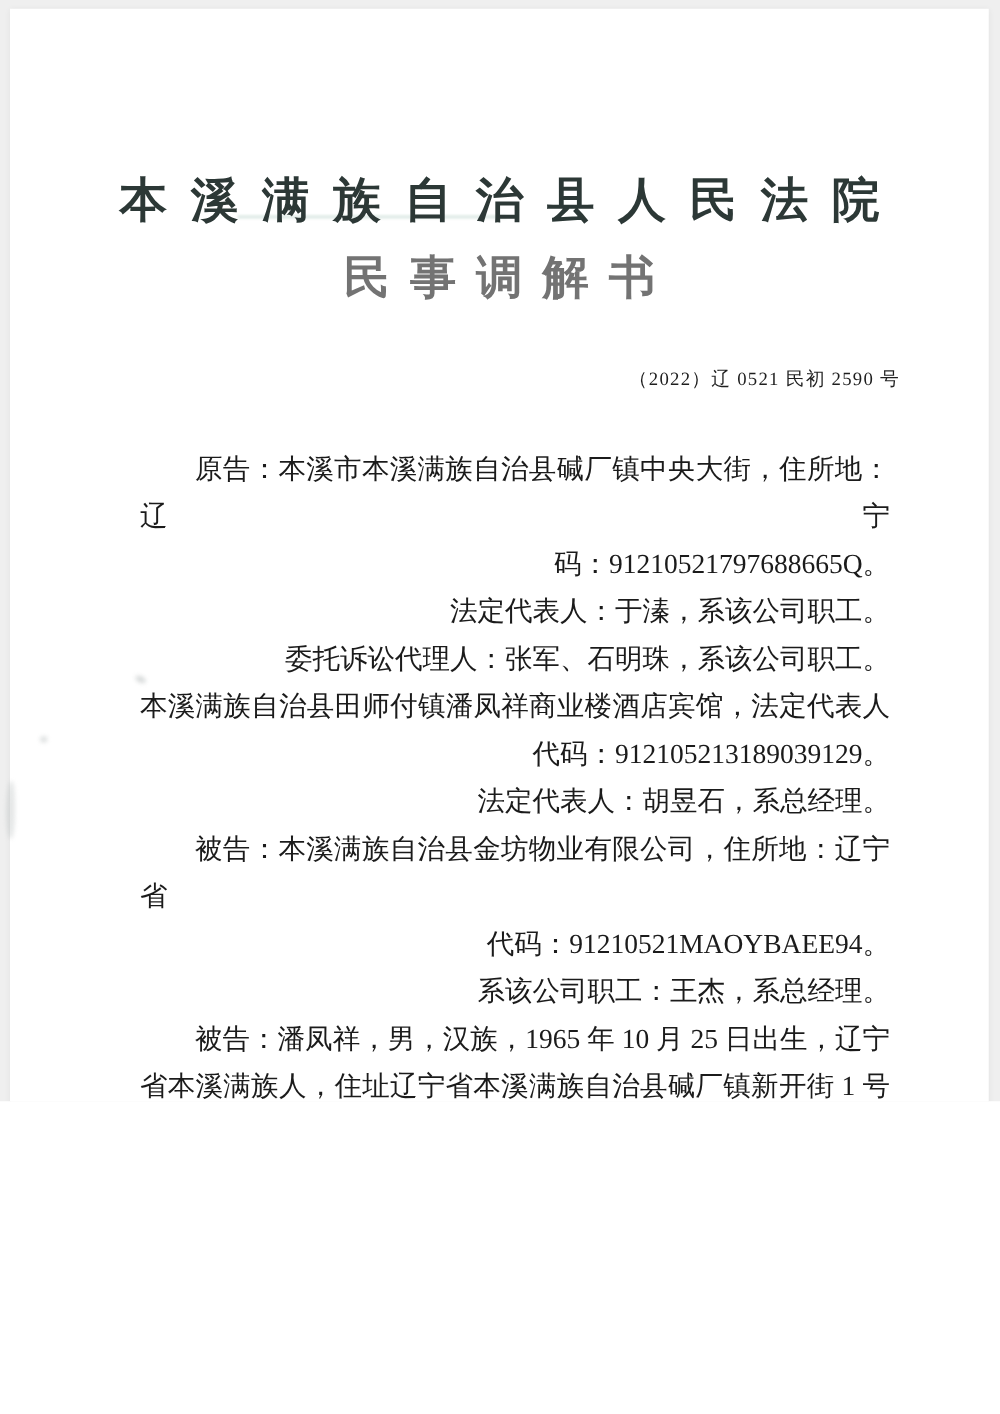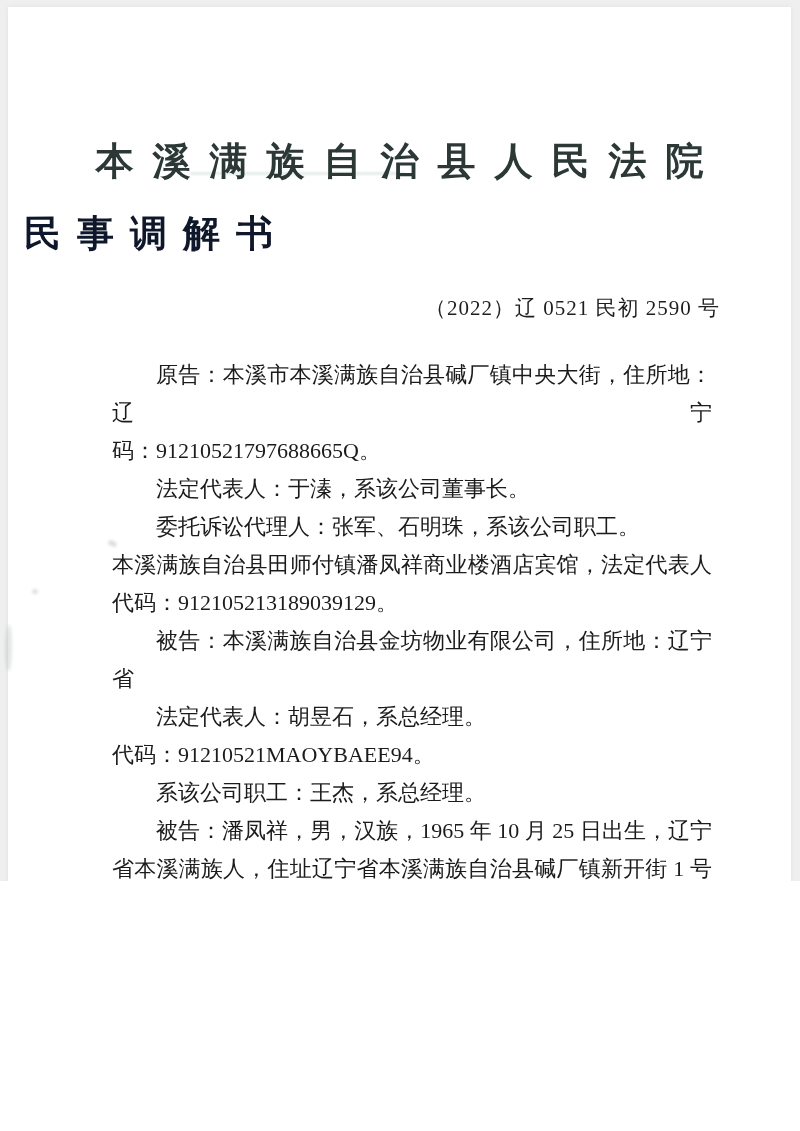--- a/index.html
+++ b/index.html
@@ -27,47 +27,47 @@
     font-size: 38px;
     font-weight: 700;
     letter-spacing: 19px;
     text-indent: 19px; 
     color: #2c3836;
     line-height: 1.25;
     white-space: nowrap;
   }
   .doctype {
     position: absolute;
-    top: 204px; left: 0; right: 0;
-    text-align: left;
+    top: 193px; left: 0; right: 0;
+    text-align: center;
     font-size: 37px;
     font-weight: 700;
     letter-spacing: 16px;
     text-indent: 16px;
-    color: #0f172a;
+    color: #737373;
     line-height: 1.25;
     white-space: nowrap;
   }
   .caseno {
     position: absolute;
     top: 287px; right: 71px;
-    font-size: 21px;
+    font-size: 15px;
     color: #1e1e1e;
     letter-spacing: 1px;
     white-space: nowrap;
     text-align: center;
   }
   .bodytext {
     position: absolute;
     top: 349px; left: 104px; right: 79px;
     font-size: 22px;
     color: #1b1b1b;
     line-height: 38px;
   }
-  .ln { min-height: 38px; text-align: left; }
+  .ln { min-height: 38px; text-align: right; }
   .ln.ind { text-indent: 44px; }
   .ln.j {
     text-align: justify;
     text-align-last: justify;
     word-break: break-all;
   }
   .pageno {
     position: absolute;
     top: 1046px; left: 686px;
     font-size: 17px;
@@ -103,26 +103,26 @@
     <div class="smudge s2"></div>
     <div class="smudge s3"></div>
 
     <h1 class="court">本溪满族自治县人民法院</h1>
     <h2 class="doctype">民事调解书</h2>
     <div class="caseno">（2022）辽 0521 民初 2590 号</div>
 
     <div class="bodytext">
       <div class="ln ind j">原告：本溪市本溪满族自治县碱厂镇中央大街，住所地：辽宁</div>
       <div class="ln">码：91210521797688665Q。</div>
-      <div class="ln ind">法定代表人：于溱，系该公司董事长。</div>
+      <div class="ln ind">法定代表人：于溱，系该公司职工。</div>
       <div class="ln ind">委托诉讼代理人：张军、石明珠，系该公司职工。</div>
       <div class="ln j">本溪满族自治县田师付镇潘凤祥商业楼酒店宾馆，法定代表人</div>
       <div class="ln">代码：912105213189039129。</div>
+      <div class="ln ind">法定代表人：胡昱石，系总经理。</div>
       <div class="ln ind j">被告：本溪满族自治县金坊物业有限公司，住所地：辽宁省</div>
-      <div class="ln ind">法定代表人：胡昱石，系总经理。</div>
       <div class="ln">代码：91210521MAOYBAEE94。</div>
       <div class="ln ind">系该公司职工：王杰，系总经理。</div>
       <div class="ln ind j">被告：潘凤祥，男，汉族，1965 年 10 月 25 日出生，辽宁</div>
       <div class="ln j">省本溪满族人，住址辽宁省本溪满族自治县碱厂镇新开街 1 号</div>
       <div class="ln">200-5，公民身份号码：210521196510251375。</div>
 
     </div>
 
     <div class="pageno">1</div>
   </div>

